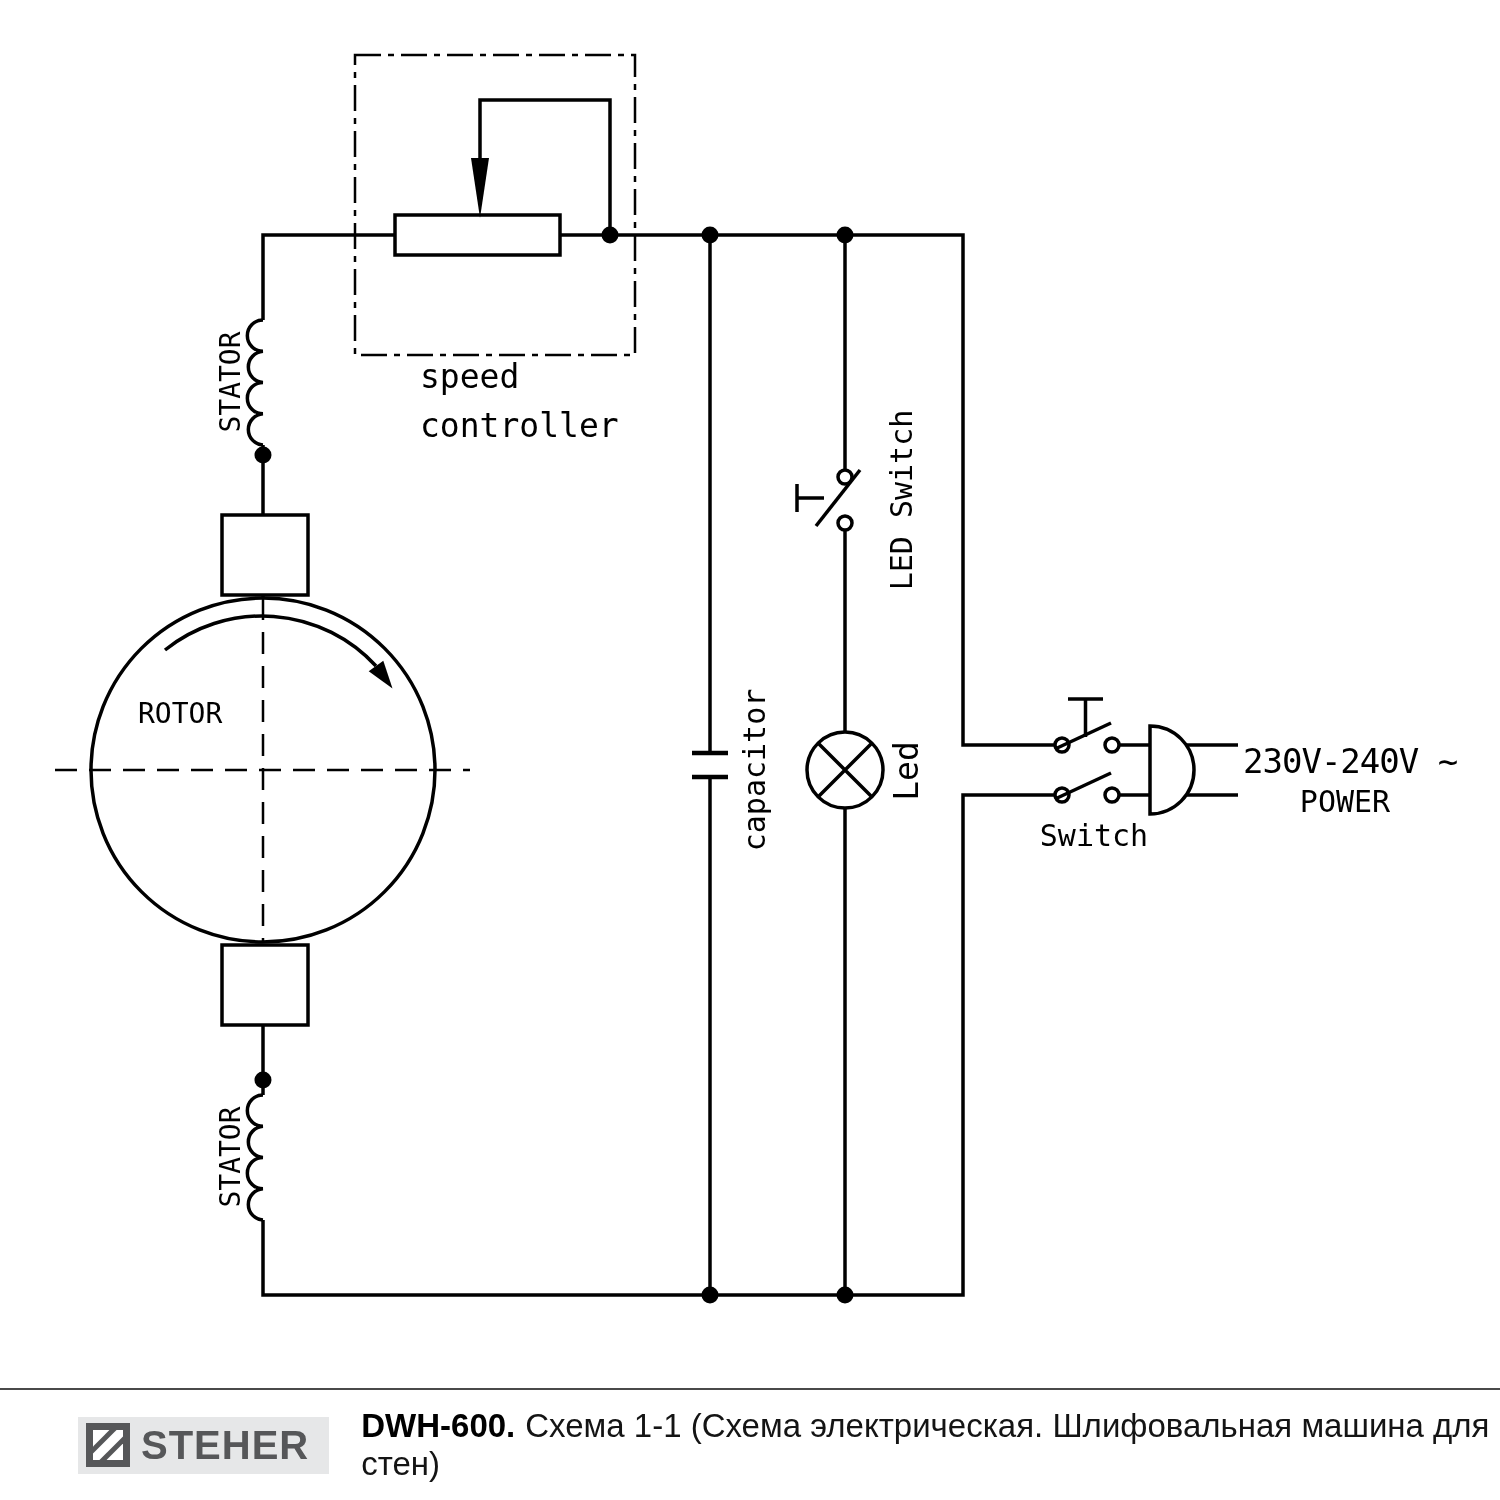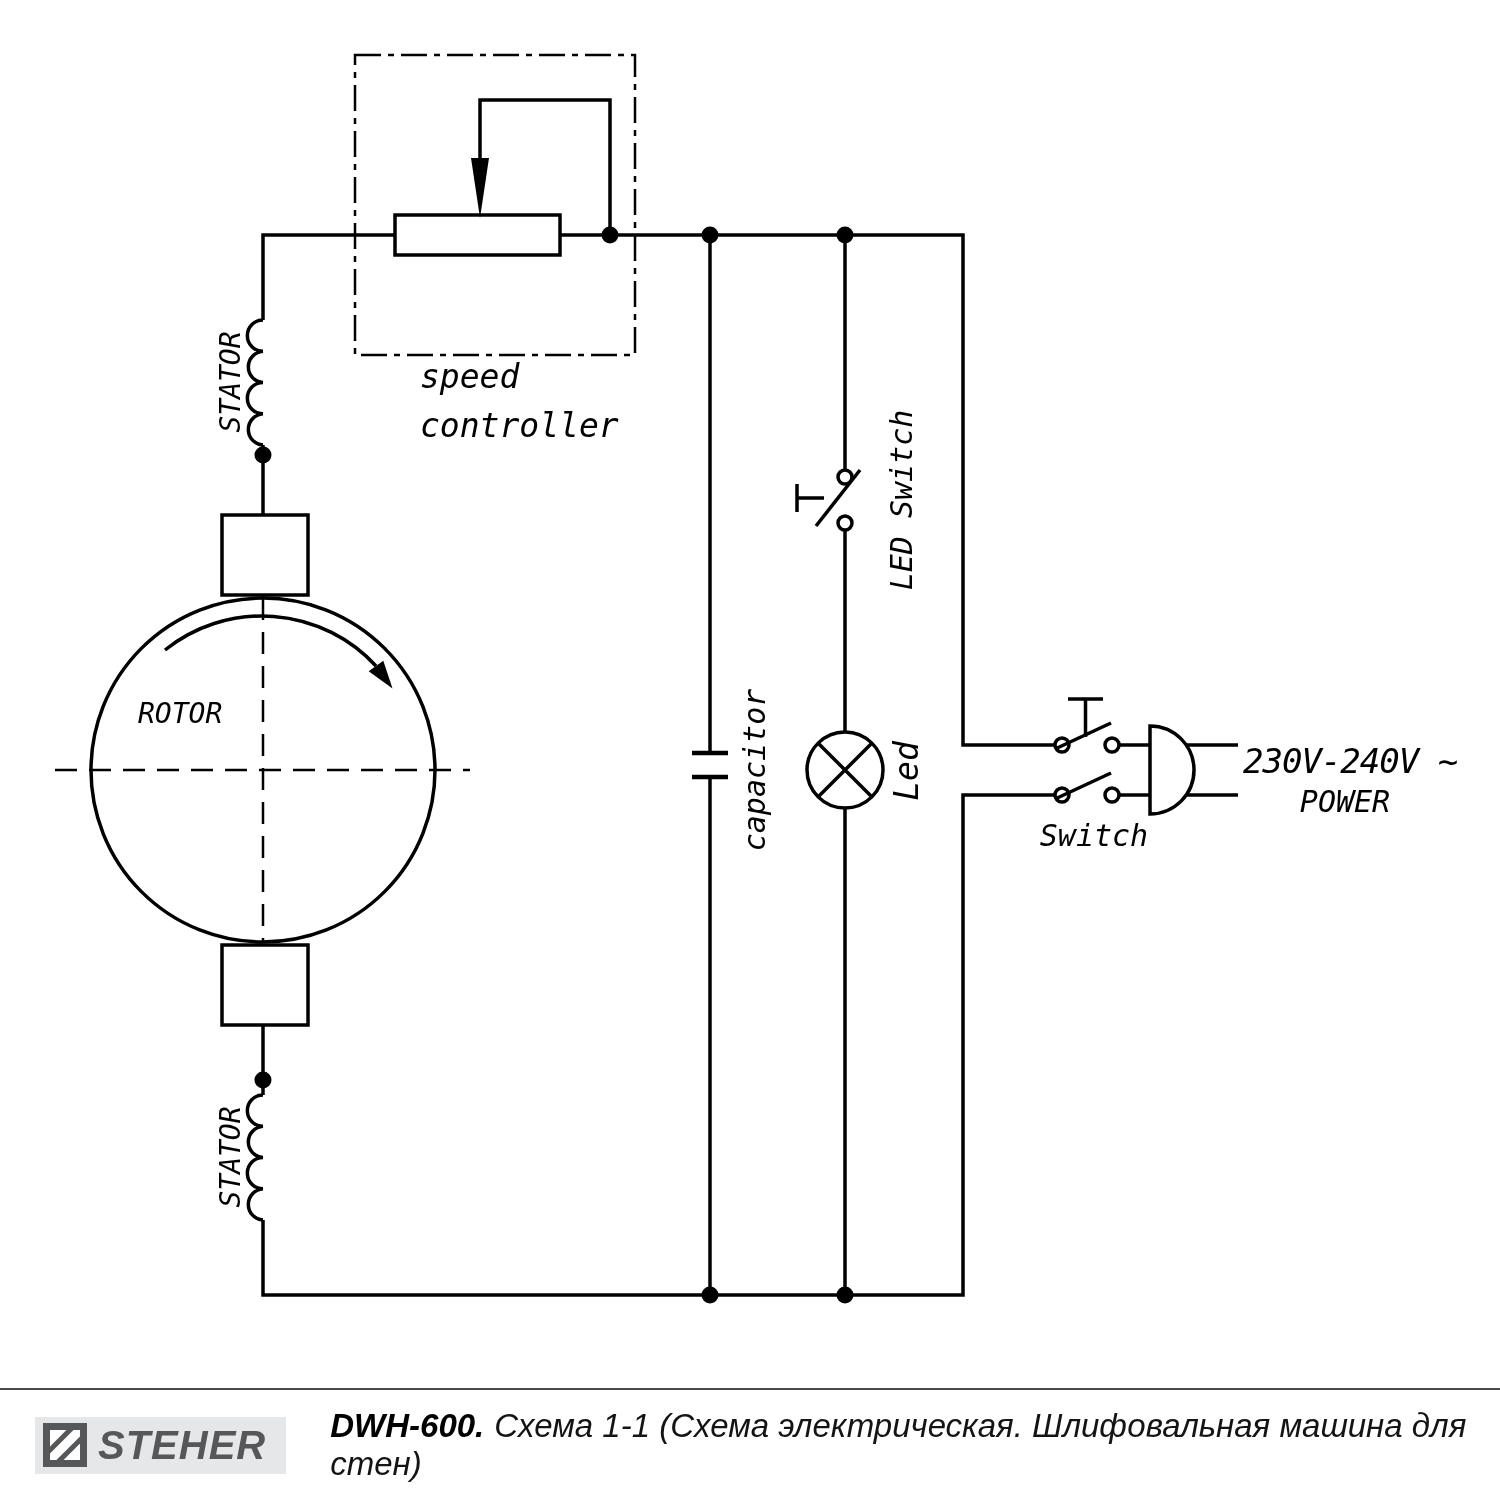--- a/index.html
+++ b/index.html
@@ -1,37 +1,37 @@
 <!DOCTYPE html>
 <html><head>
 <meta charset="utf-8">
 <style>
   * { margin:0; padding:0; box-sizing:border-box; }
   html,body { background:#ffffff; }
   body { width:1500px; height:1500px; font-family:"Liberation Sans", sans-serif; }
-  .page { width:1500px; height:1500px; display:flex; flex-direction:column; background:#fff;font-style:italic; }
+  .page { width:1500px; height:1500px; display:flex; flex-direction:column; background:#fff; }
   svg.diagram { display:block; background:#fff; }
 
   
   .wire { stroke:#000; stroke-width:3.5; fill:none; }
   .sym  { stroke:#000; stroke-width:3.5; fill:#ffffff; }
   .symline { stroke:#000; stroke-width:3.5; fill:none; }
   .plate { stroke:#000; stroke-width:4.5; fill:none; }
   .dashbox { stroke:#000; stroke-width:2.5; fill:none; stroke-dasharray:26 7 6 7; }
   .axis { stroke:#000; stroke-width:2.5; fill:none; stroke-dasharray:22 12; }
   .dot { fill:#000; stroke:none; }
   .lbl { font-family:"DejaVu Sans Mono","Liberation Mono",monospace; fill:#000; }
   .lbl-md { font-size:33px; }
   .lbl-sm { font-size:28px; }
   .lbl-cap { font-size:30px; }
   .lbl-volt { font-size:34px; letter-spacing:-1px; }
 
   
   .footer-rule { height:2px; width:100%; background:#4a4a4a; }
-  .footer { flex:1; display:flex; align-items:center; gap:44px; padding-left:35px; background:#fff; }
+  .footer { flex:1; display:flex; align-items:center; gap:32px; padding-left:35px; background:#fff;margin-left:43px; }
   .brand-chip { display:flex; align-items:center; gap:11px; background:#e6e7e8; padding:6px 20px 6px 8px; }
   .brand-name { font-weight:bold; font-size:40px; color:#565759; letter-spacing:1px; font-family:"Liberation Sans",sans-serif; }
   .caption { font-size:33px; color:#141414; }
   .model { font-weight:bold; color:#000; margin-right:10px; }
 </style>
 </head>
 <body>
 
 <div class="page">
 

